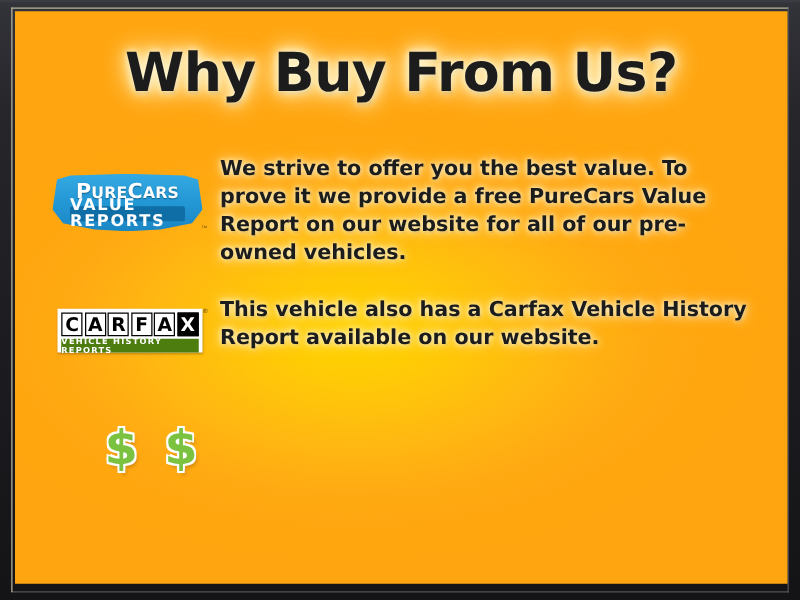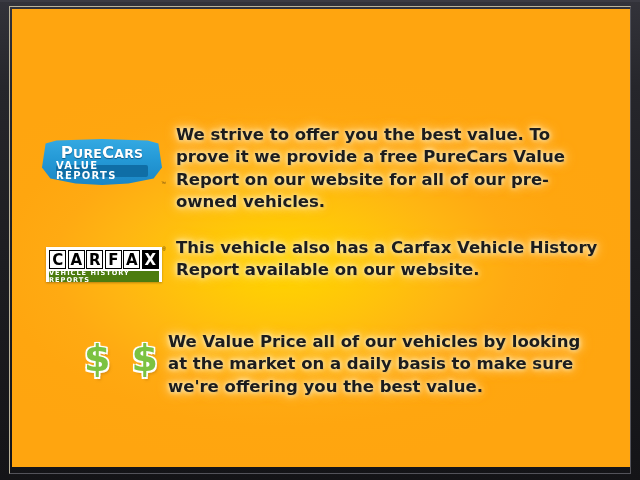--- a/index.html
+++ b/index.html
@@ -156,21 +156,21 @@
     height:12px;
     background:#0f6ea6;
     border-radius:2px;
     display:flex;
     align-items:center;
     justify-content:center;
   }
   .pc-band span{
     font-family:"DejaVu Sans", sans-serif;
     font-weight:bold;
-    font-size:10px;
+    font-size:13px;
     letter-spacing:1.3px;
     color:#ffffff;
     line-height:1;
   }
   .pc-tm{
     position:absolute;
     right:-4px; bottom:-1px;
     font-size:5px;
     color:#6b4a12;
   }
@@ -260,20 +260,23 @@
   }
 </style>
 </head>
 <body>
 
 <div class="slide-frame">
   <div class="inner-rule"></div>
 
   <div class="canvas">
 
+    <div class="title-wrap">
+      <span class="title">Why Buy From Us?</span>
+    </div>
 
     <div class="row row-purecars">
       <div class="logo-cell">
         <div class="purecars-logo">
           <div class="pc-shield"></div>
           <div class="pc-name"><span>P</span><span class="sm">URE</span><span>C</span><span class="sm">ARS</span></div>
           <div class="pc-band">
             <span>VALUE REPORTS</span>
           </div>
           <span class="pc-tm">™</span>
@@ -301,17 +304,16 @@
       </div>
       <div class="body-text">This vehicle also has a Carfax Vehicle History Report available on our website.</div>
     </div>
 
     <div class="row row-value">
       <div class="logo-cell">
         <div class="value-logo">
           <div class="dollars">$ $</div>
         </div>
       </div>
-      <div class="body-text">We Value Price all of our vehicles by looking at the market on a daily basis to make sure we're offering you the best value.</div>
     </div>
 
   </div>
 </div>
 
 </body></html>

